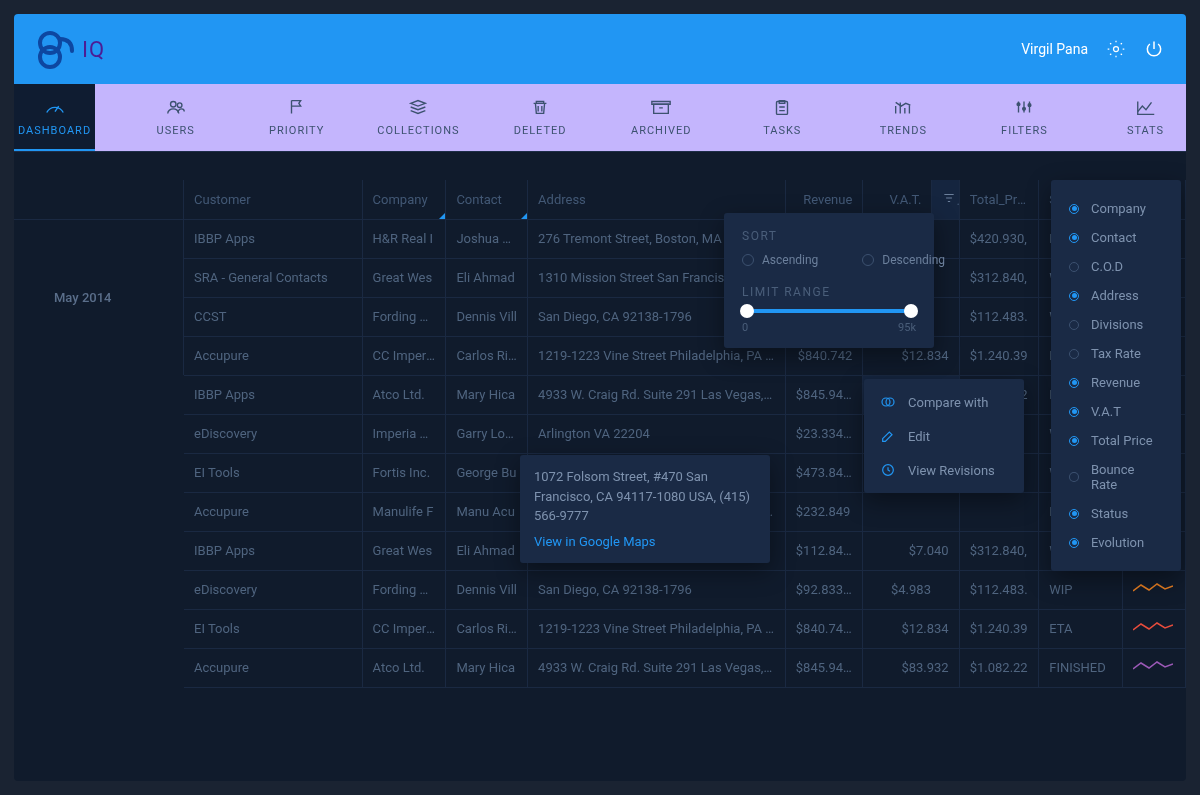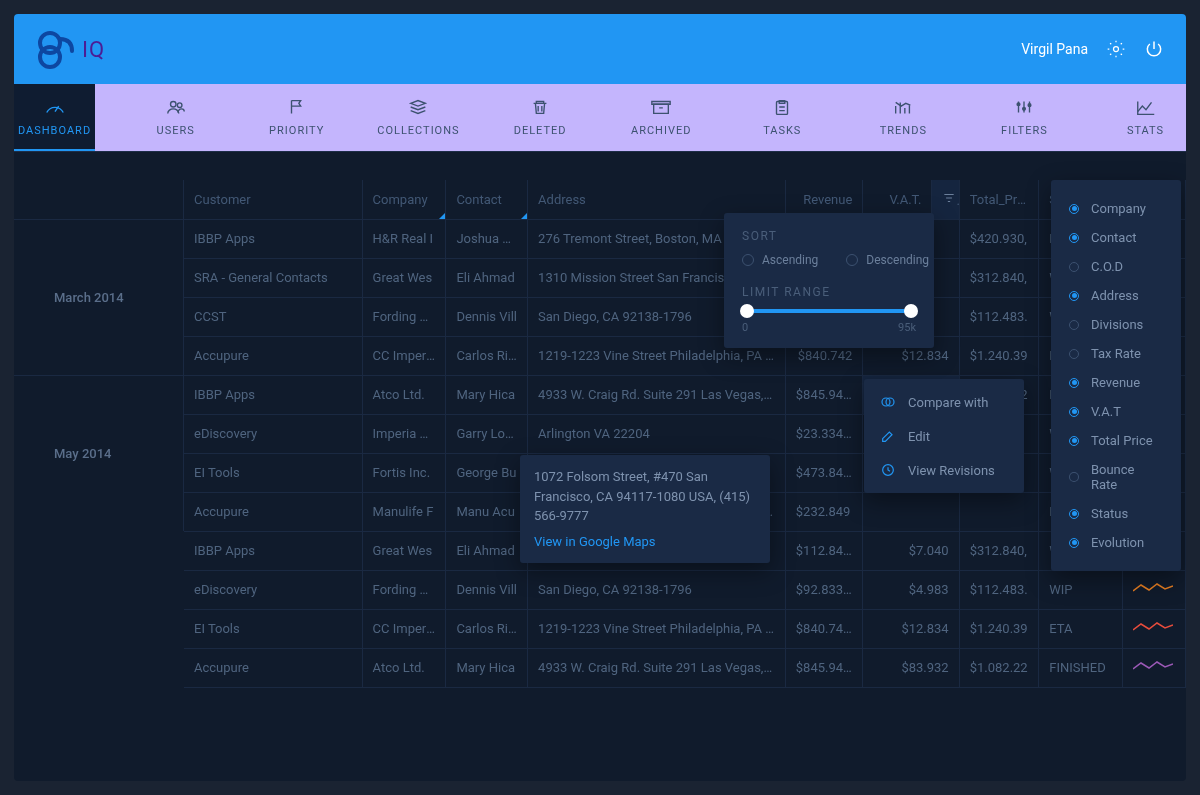--- a/index.html
+++ b/index.html
@@ -120,21 +120,21 @@
 .popover {
   position:absolute;
   background:#1a2a45;
   border-radius:3px;
   box-shadow:0 8px 24px rgba(0,0,0,.4);
   color:#7e92ae;
   font-size:13px;
 }
 .sort-pop { top:33px; left:540px; width:210px; padding:16px 18px 14px; }
 .sort-pop .lbl { font-size:12px; letter-spacing:1.5px; color:#4a5e7a; margin-bottom:10px;}
-.sort-pop .radios { display:flex; gap:28px; margin-bottom:18px;}
+.sort-pop .radios { display:flex; gap:44px; margin-bottom:18px;}
 .radio { display:flex; align-items:center; gap:8px; cursor:pointer; font-size:12px; color:#6b7f9b;}
 .radio-circle { width:12px;height:12px;border:1.5px solid #3c5170;border-radius:50%;}
 .slider-wrap { margin-top:8px;}
 .slider-track { height:4px; background:#2196f3; border-radius:2px; position:relative; margin:8px 2px;}
 .slider-thumb { width:14px;height:14px;background:#fff;border-radius:50%;position:absolute;top:-5px;}
 .slider-labels { display:flex; justify-content:space-between; font-size:11px; color:#4a5e7a; margin-top:4px;}
 .addr-pop { top:275px; left:336px; width:250px; padding:12px 14px; line-height:1.5;}
 .addr-pop .link { color:#2196f3; margin-top:6px; display:block; cursor:pointer;}
 .ctx-pop { top:199px; left:680px; width:160px; padding:6px 0;}
 .ctx-item { display:flex; align-items:center; gap:12px; padding:9px 16px; cursor:pointer; color:#7e92ae;}
@@ -252,23 +252,20 @@
           <path d="M3 14l5-6 4 4 6-8"></path>
           <path d="M3 3v14h18"></path>
         </svg>
       <span>STATS</span>
     </div>
   </div>
 
   <div class="content">
     <div class="month-col">
       <div style="height:39px;border-right:1px solid #1a2942;"></div>
-      <div class="month-group" style="height:156px">
-          <span>March 2014</span>
-        </div>
       <div class="month-group" style="height:156px">
           <span>May 2014</span>
         </div>
     </div>
 
     <div class="table-wrap">
       <table>
         <colgroup>
           <col style="width:170px">
             <col style="width:80px">
@@ -416,21 +413,21 @@
               <td><svg class="spark" viewBox="0 0 40 14">
                   <polyline fill="none" stroke="#1abc9c" stroke-width="1.5" points="0,10 8,4 16,9 24,3 32,8 40,5"></polyline>
                 </svg></td>
             </tr>
             <tr>
               <td>eDiscovery</td>
               <td>Fording Fie</td>
               <td>Dennis Vill</td>
               <td>San Diego, CA 92138-1796</td>
               <td style="text-align:right">$92.833,9</td>
-              <td class="" style="text-align:right" colspan="2">$4.983</td>
+              <td class="" style="text-align:center" colspan="2">$4.983</td>
               <td>$112.483.</td>
               <td>WIP</td>
               <td><svg class="spark" viewBox="0 0 40 14">
                   <polyline fill="none" stroke="#e67e22" stroke-width="1.5" points="0,10 8,4 16,9 24,3 32,8 40,5"></polyline>
                 </svg></td>
             </tr>
             <tr>
               <td>EI Tools</td>
               <td>CC Imperia</td>
               <td>Carlos Rica</td>

